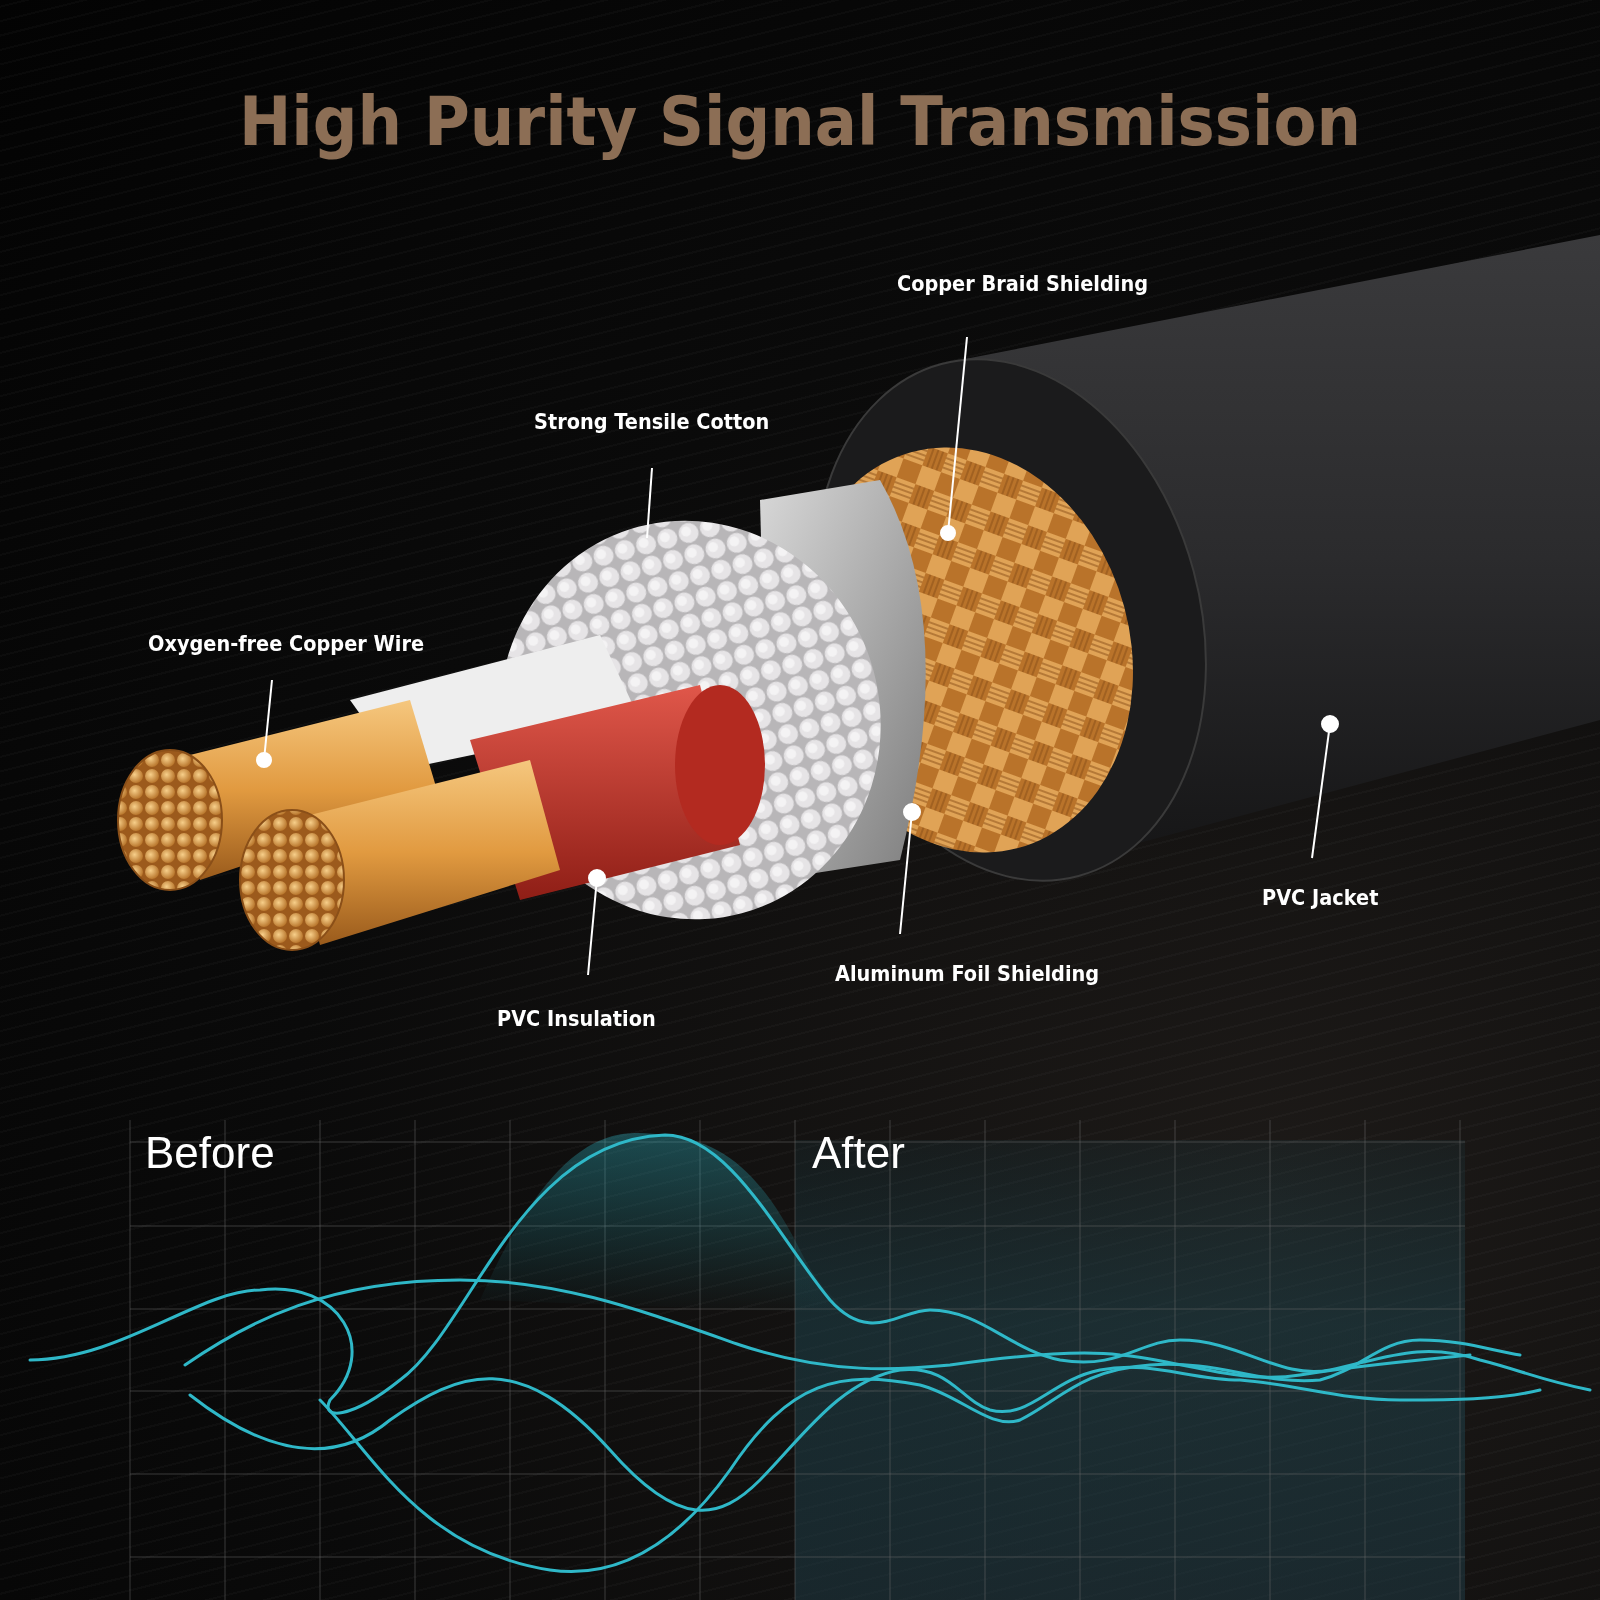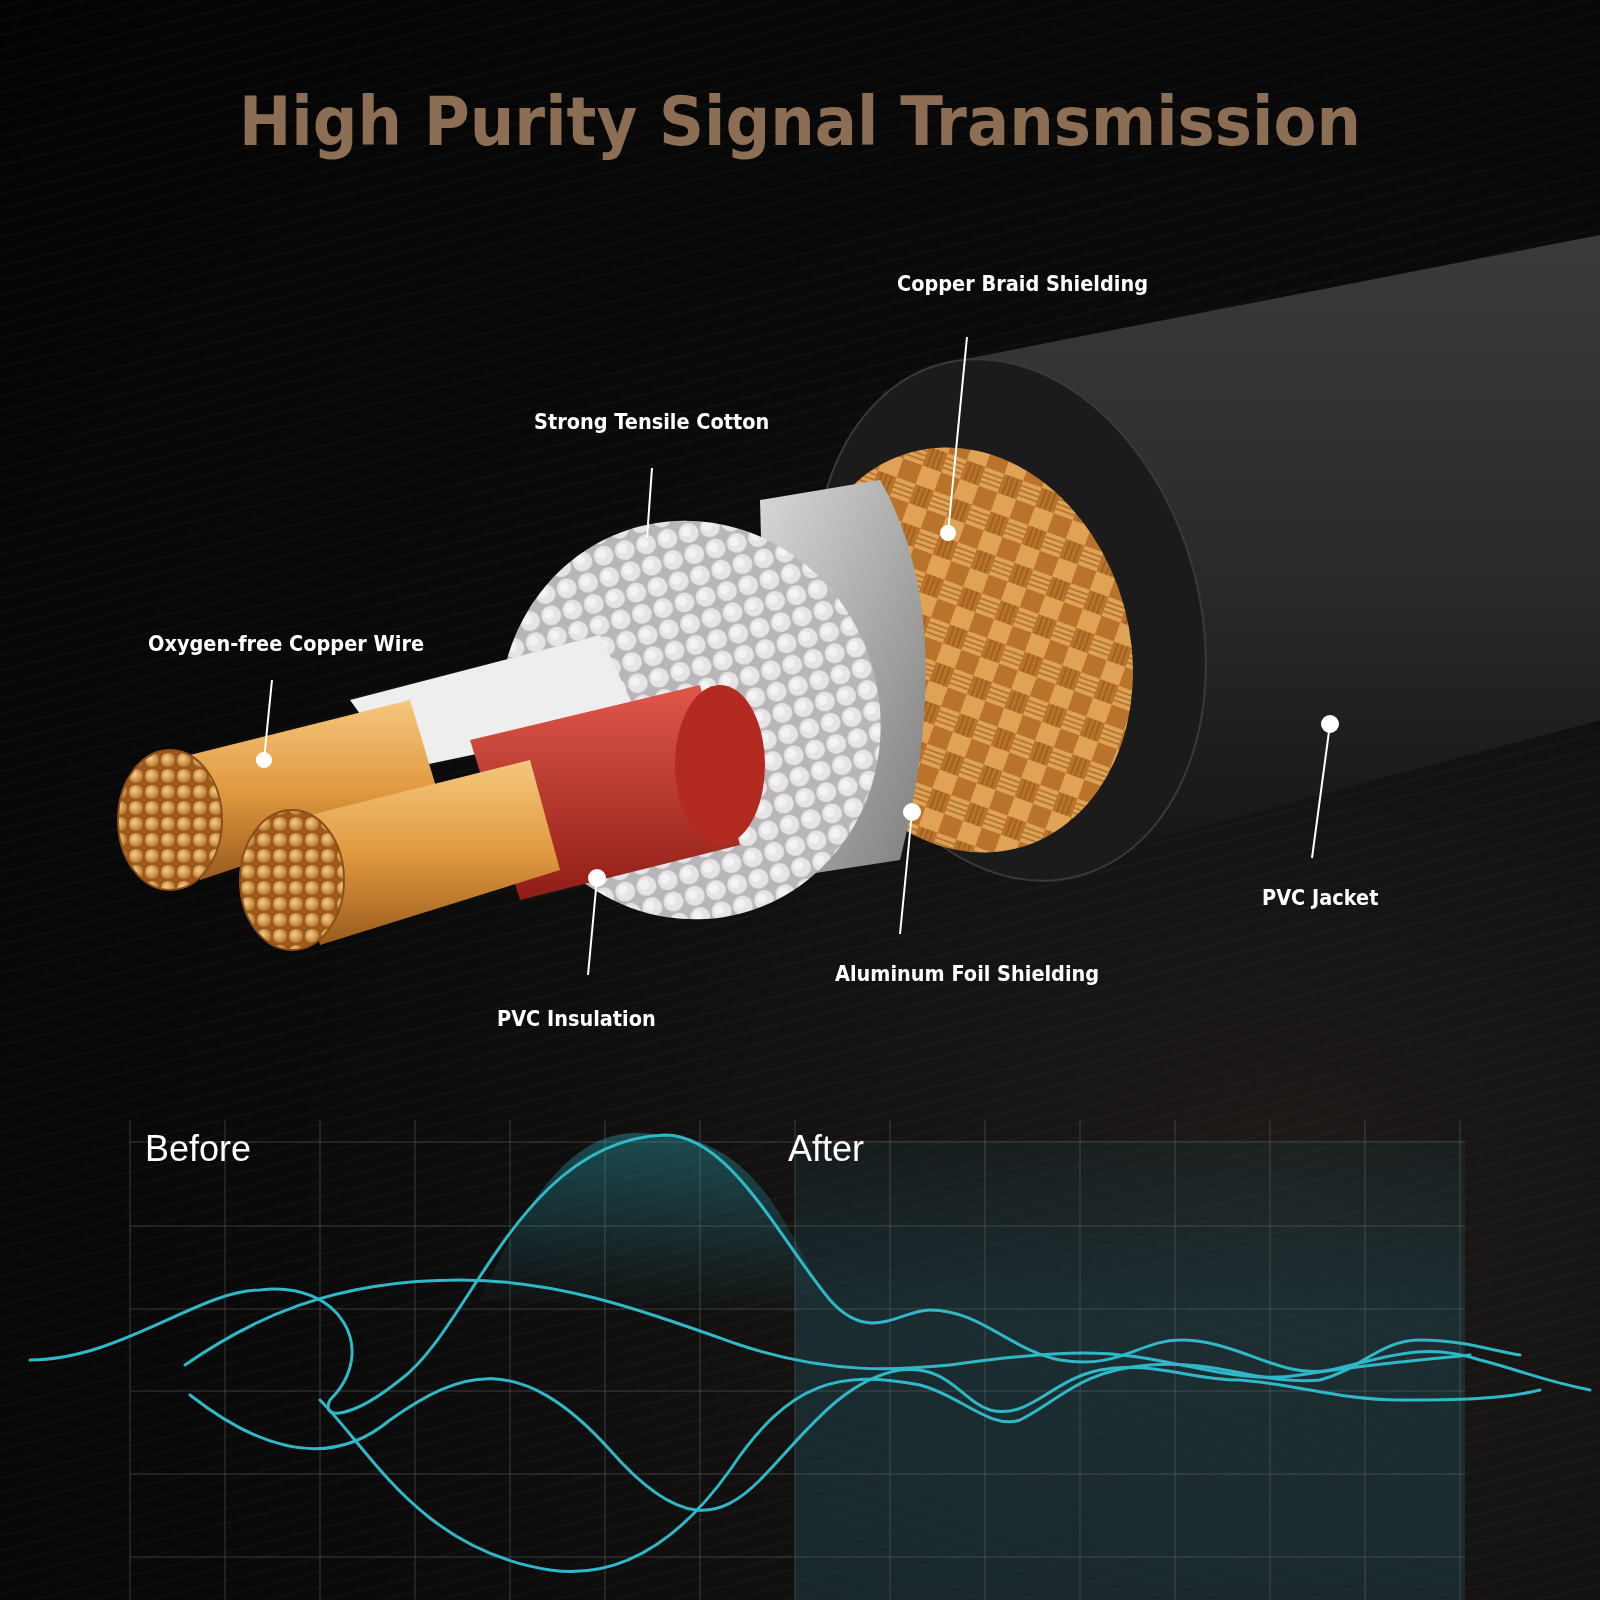--- a/index.html
+++ b/index.html
@@ -4,21 +4,21 @@
 <style>
   html,body{margin:0;padding:0;background:#050505;}
   body{width:1600px;height:1600px;position:relative;overflow:hidden;font-family:"DejaVu Sans",sans-serif;}
   .bg{position:absolute;inset:0;
     background:
       repeating-linear-gradient(-14deg, rgba(255,255,255,0.025) 0 2px, transparent 2px 14px),
       radial-gradient(ellipse at 80% 75%, #1d1a18 0%, #0a0a0a 55%, #030303 100%);}
   .title{position:absolute;left:0;width:1600px;top:82px;text-align:center;font-family:"DejaVu Sans",sans-serif;font-weight:bold;font-size:68px;color:#8c6e55;letter-spacing:0px;transform:scaleX(0.92);}
   .label{position:absolute;color:#ffffff;font-weight:bold;font-size:21px;white-space:nowrap;font-family:"DejaVu Sans",sans-serif;transform:scaleX(0.92);transform-origin:left center;}
   svg{position:absolute;left:0;top:0;}
-  .chart-label{position:absolute;color:#fff;font-family:"Liberation Sans",sans-serif;font-size:36px;}
+  .chart-label{position:absolute;color:#fff;font-family:"Liberation Sans",sans-serif;font-size:44px;}
 </style>
 </head>
 <body>
 
 <div class="bg"></div>
 
 <div class="title">High Purity Signal Transmission</div>
 
 <svg width="1600" height="1600">
   <defs>
@@ -150,13 +150,13 @@
   <path d="M480 1300 C560 1120 620 1130 665 1135 C720 1140 760 1170 800 1250 C830 1310 860 1320 890 1315 Z" fill="url(#peakFill)"></path>
   <g fill="none" stroke="#2fb8c8" stroke-width="3" stroke-linecap="round">
     <path d="M30 1360 C120 1360 200 1290 260 1290 C340 1280 380 1350 330 1400 C320 1420 350 1420 400 1380 C470 1330 520 1140 665 1135 C730 1135 780 1240 830 1300 C870 1345 900 1310 930 1310 C980 1310 1010 1350 1060 1360 C1120 1370 1140 1340 1180 1340 C1240 1340 1280 1380 1330 1370 C1380 1360 1420 1340 1480 1360 C1520 1370 1540 1380 1590 1390"></path>
     <path d="M185 1365 C250 1320 330 1280 460 1280 C560 1280 640 1310 740 1345 C830 1375 900 1370 950 1365 C1020 1355 1080 1350 1120 1355 C1180 1360 1240 1385 1300 1375 C1360 1365 1420 1360 1470 1355"></path>
     <path d="M190 1395 C260 1450 330 1470 390 1420 C460 1370 520 1350 610 1450 C680 1530 720 1520 760 1480 C800 1440 840 1380 900 1370 C950 1365 960 1400 990 1410 C1030 1420 1050 1380 1100 1370 C1150 1360 1190 1380 1240 1380 C1300 1385 1340 1400 1400 1400 C1450 1400 1500 1400 1540 1390"></path>
     <path d="M320 1400 C370 1450 420 1550 550 1570 C620 1580 680 1540 730 1470 C790 1380 840 1370 920 1385 C960 1395 990 1430 1020 1420 C1060 1400 1080 1370 1150 1365 C1220 1360 1260 1385 1320 1380 C1360 1370 1380 1340 1420 1340 C1460 1340 1490 1350 1520 1355"></path>
   </g>
 </svg>
 
 <div class="chart-label" style="left:145px;top:1128px;">Before</div>
-<div class="chart-label" style="left:788px;top:1128px;">After</div>
+<div class="chart-label" style="left:812px;top:1128px;">After</div>
 
 </body></html>

